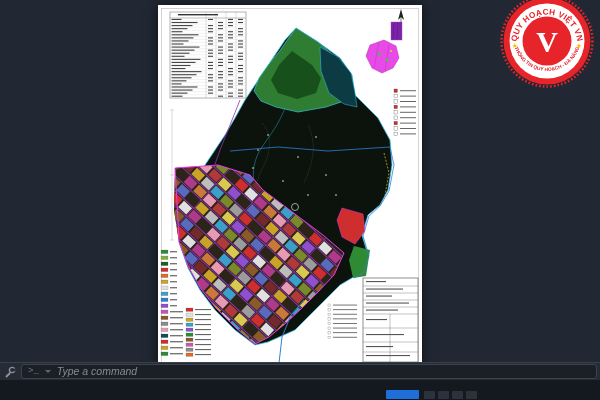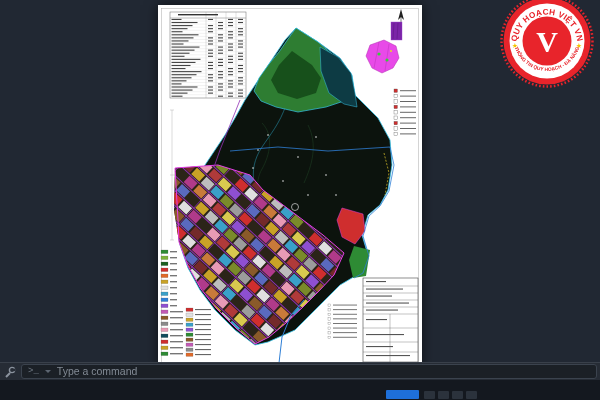--- a/index.html
+++ b/index.html
@@ -5,21 +5,21 @@
   html,body{margin:0;padding:0;background:#0e1116;font-family:"Liberation Sans",sans-serif;}
   .stage{position:relative;width:600px;height:400px;background:#212833;overflow:hidden;}
   .paper{position:absolute;left:158px;top:5px;width:264px;height:363px;background:#ffffff;box-shadow:0 0 12px rgba(0,0,0,.6);}
   .paper svg{display:block;width:100%;height:100%;}
   .badge{position:absolute;left:496px;top:-6px;width:104px;height:96px;z-index:6;}
   .cmdbar{position:absolute;left:0;top:362px;width:600px;height:18px;background:#262c35;border-top:1px solid #39404a;display:flex;align-items:center;gap:4px;padding:0 3px;box-sizing:border-box;z-index:5;}
   .wrench{width:14px;height:14px;display:flex;align-items:center;justify-content:center;flex:0 0 auto;}
   .cmdpill{flex:1;height:13px;background:#1b2026;border:1px solid #3b434e;border-radius:3px;display:flex;align-items:center;gap:6px;padding:0 6px;}
   .prompt{font-family:"Liberation Mono",monospace;font-size:9px;color:#6f7883;line-height:1;}
   .caret{width:0;height:0;border-left:3px solid transparent;border-right:3px solid transparent;border-top:3px solid #5c6570;}
-  .ghost{font-size:10.5px;color:#828a94;line-height:1;}
+  .ghost{font-size:10.5px;font-style:italic;color:#828a94;line-height:1;}
   .statusbar{position:absolute;left:0;top:380px;width:600px;height:20px;background:#14181f;z-index:5;}
   .sblue{position:absolute;left:386px;top:10px;width:33px;height:9px;background:#1e6fd9;border-radius:1px;}
   .sicon{position:absolute;top:11px;width:11px;height:8px;background:#2b323c;border-radius:1px;}
   .si1{left:424px}.si2{left:438px}.si3{left:452px}.si4{left:466px}
 </style>
 </head>
 <body>
 
 <div class="stage">
 

